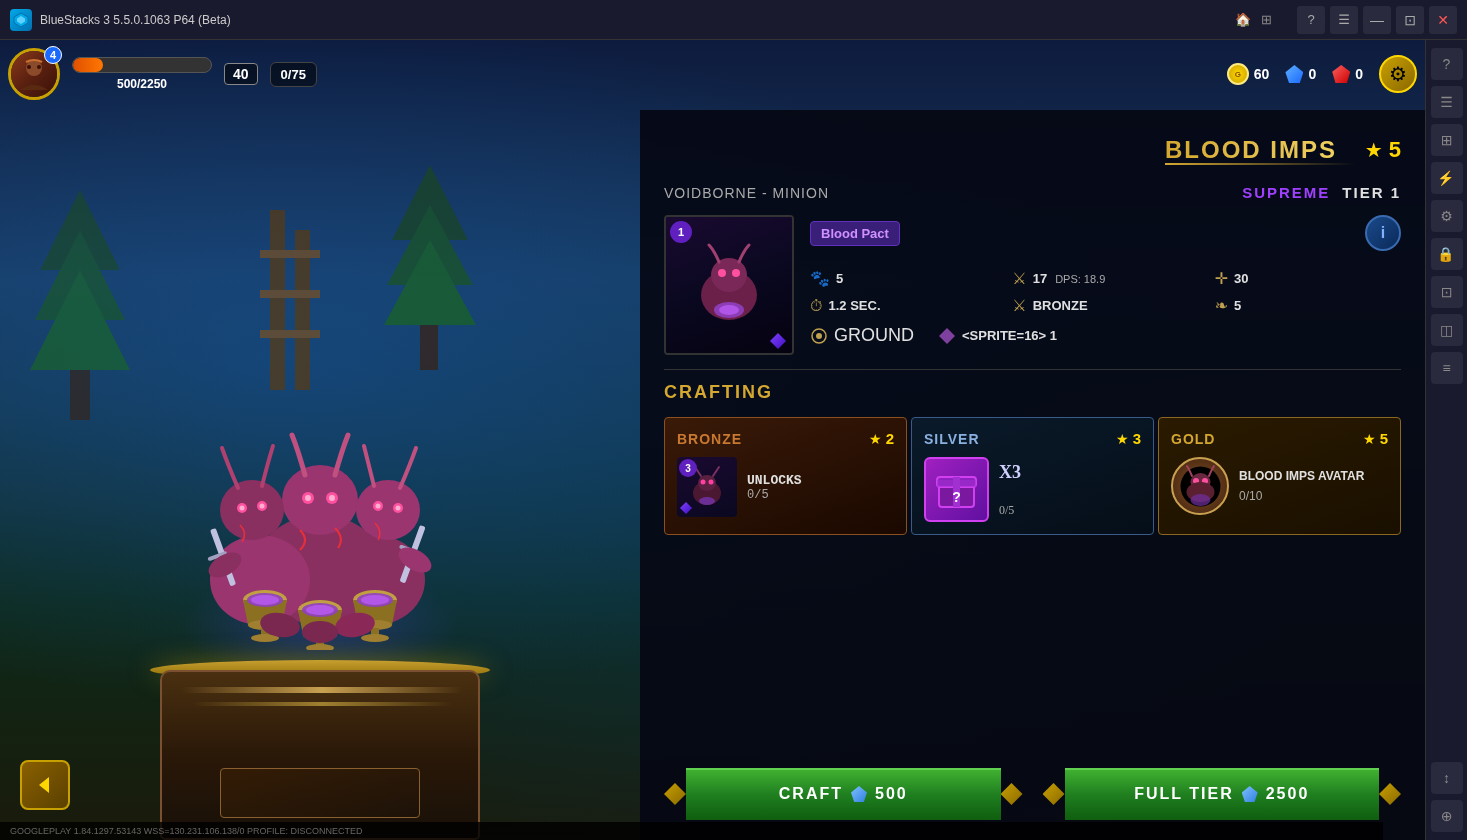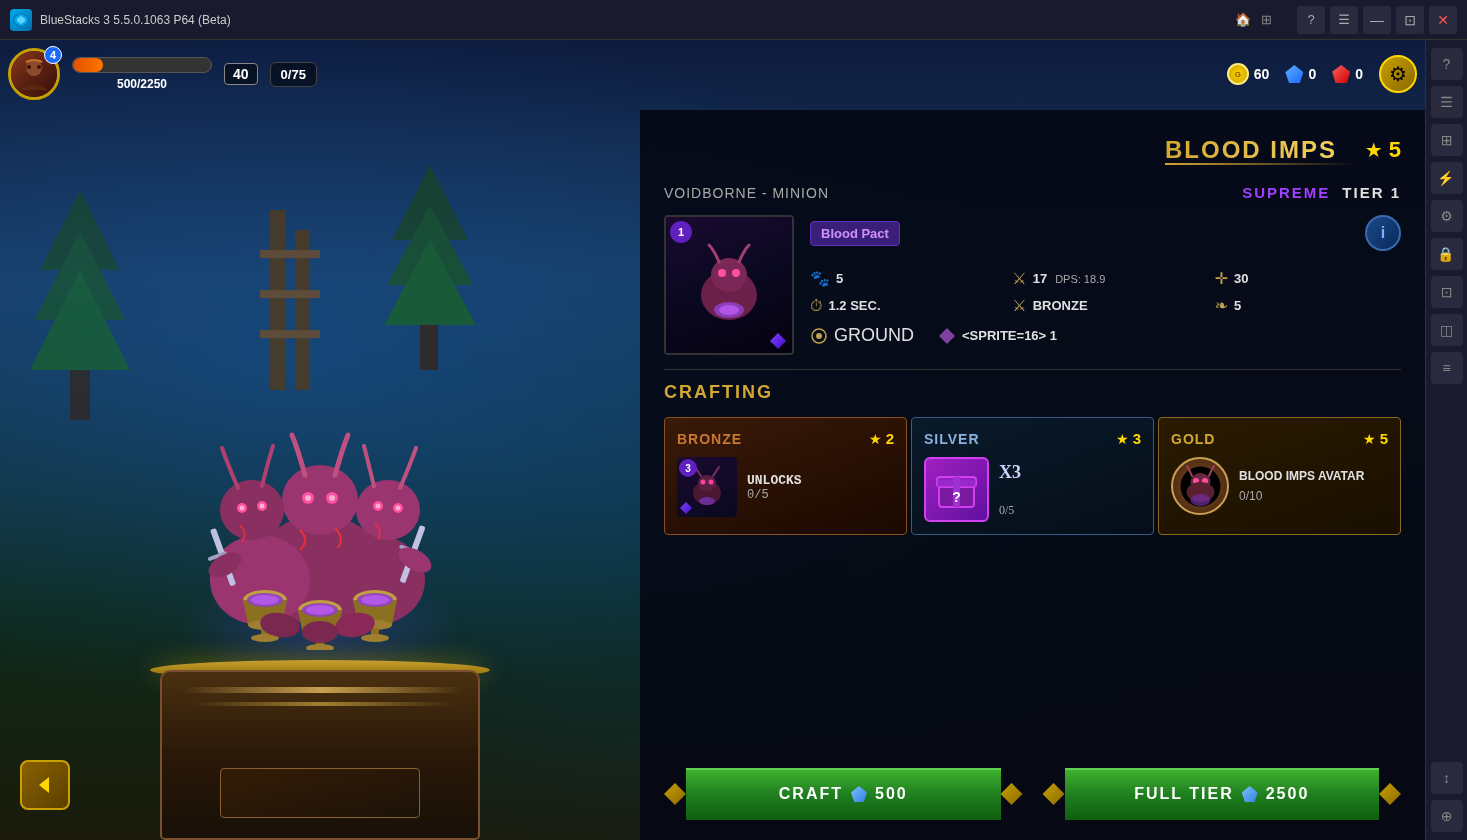--- a/index.html
+++ b/index.html
@@ -1056,14 +1056,17 @@
       <div class="btn-diamond-left"></div>
       <button class="action-btn full-tier-btn">
         <span>FULL TIER</span>
         <div class="btn-cost-gem"></div>
         <span>2500</span>
       </button>
       <div class="btn-diamond-right"></div>
     </div>
   </div>
 
+  <div class="statusbar">
+    <span class="statusbar-text">GOOGLEPLAY 1.84.1297.53143   WSS=130.231.106.138/0  PROFILE: DISCONNECTED</span>
+  </div>
 
 </div>
 
 </body></html>

